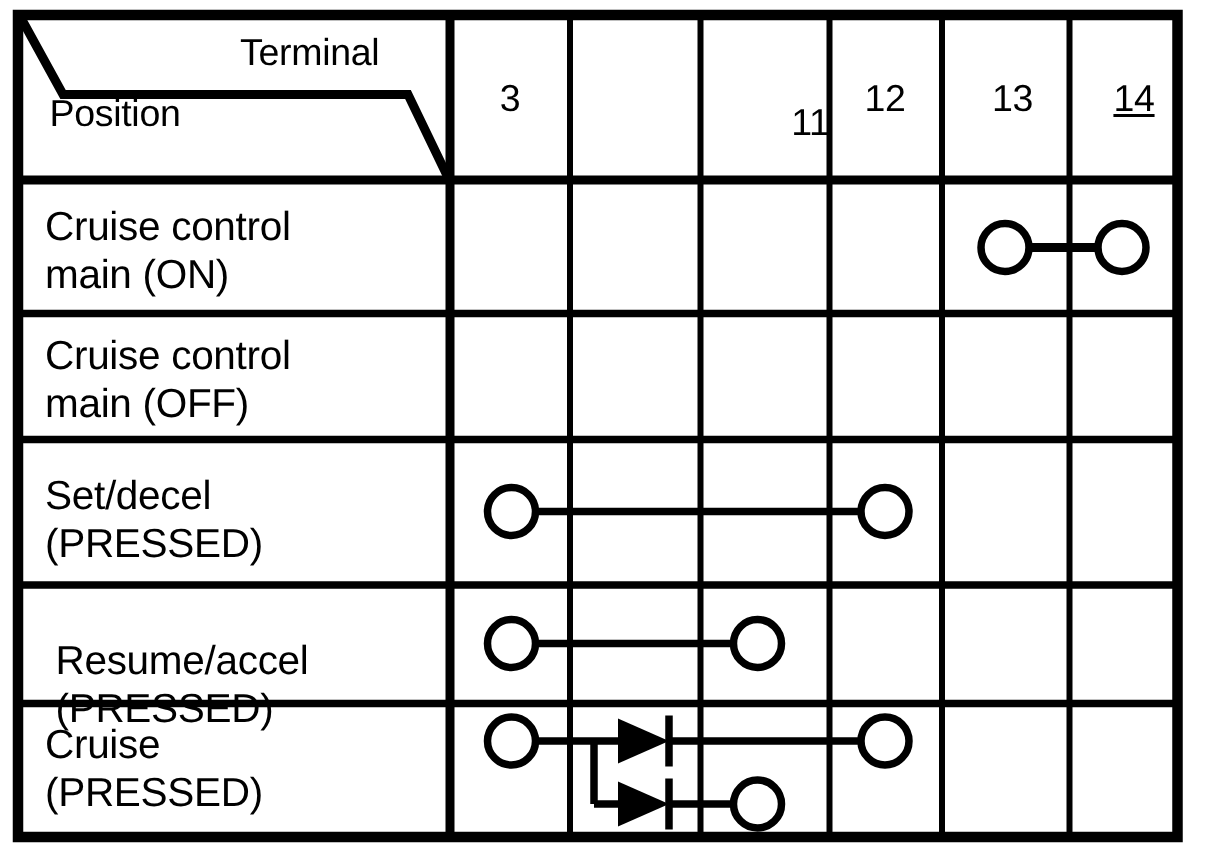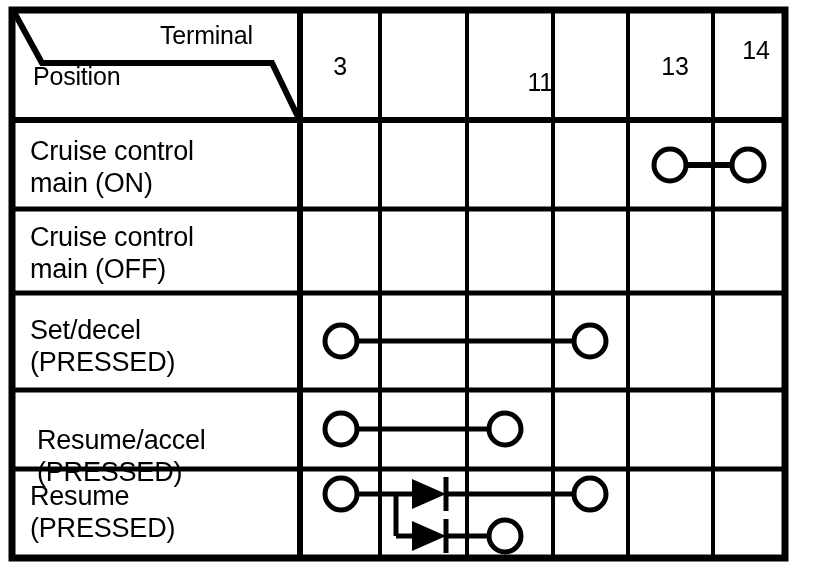--- a/index.html
+++ b/index.html
@@ -117,27 +117,28 @@
       <circle cx="505" cy="536" r="16" fill="#fff" stroke="#000" stroke-width="5"></circle>
     </g>
   </svg>
 
   <div class="cell-text corner-terminal">Terminal</div>
   <div class="cell-text corner-position">Position</div>
 
   <div class="cell-text col-head" style="left:297px; top:52px;">3</div>
   <div class="cell-text col-head" style="left:381px; top:52px;"></div>
   <div class="cell-text col-head" style="left:467px; top:68px;text-align:right;">11</div>
+  <div class="cell-text col-head" style="left:547px; top:52px;">12</div>
   <div class="cell-text col-head" style="left:632px; top:52px;">13</div>
-  <div class="cell-text col-head" style="left:713px; top:36px;">14</div>
+  <div class="cell-text col-head" style="left:713px; top:52px;text-decoration:underline;">14</div>
 
   <div class="cell-text row-label" style="top:136px;">Cruise control
 main (ON)</div>
   <div class="cell-text row-label" style="top:222px;">Cruise control
 main (OFF)</div>
   <div class="cell-text row-label" style="top:315px;">Set/decel
 (PRESSED)</div>
   <div class="cell-text row-label" style="top:425px; left:37px;">Resume/accel
 (PRESSED)</div>
-  <div class="cell-text row-label" style="top:481px;">Resume
+  <div class="cell-text row-label" style="top:481px;">Cruise
 (PRESSED)</div>
 
 </div>
 
 </body></html>

